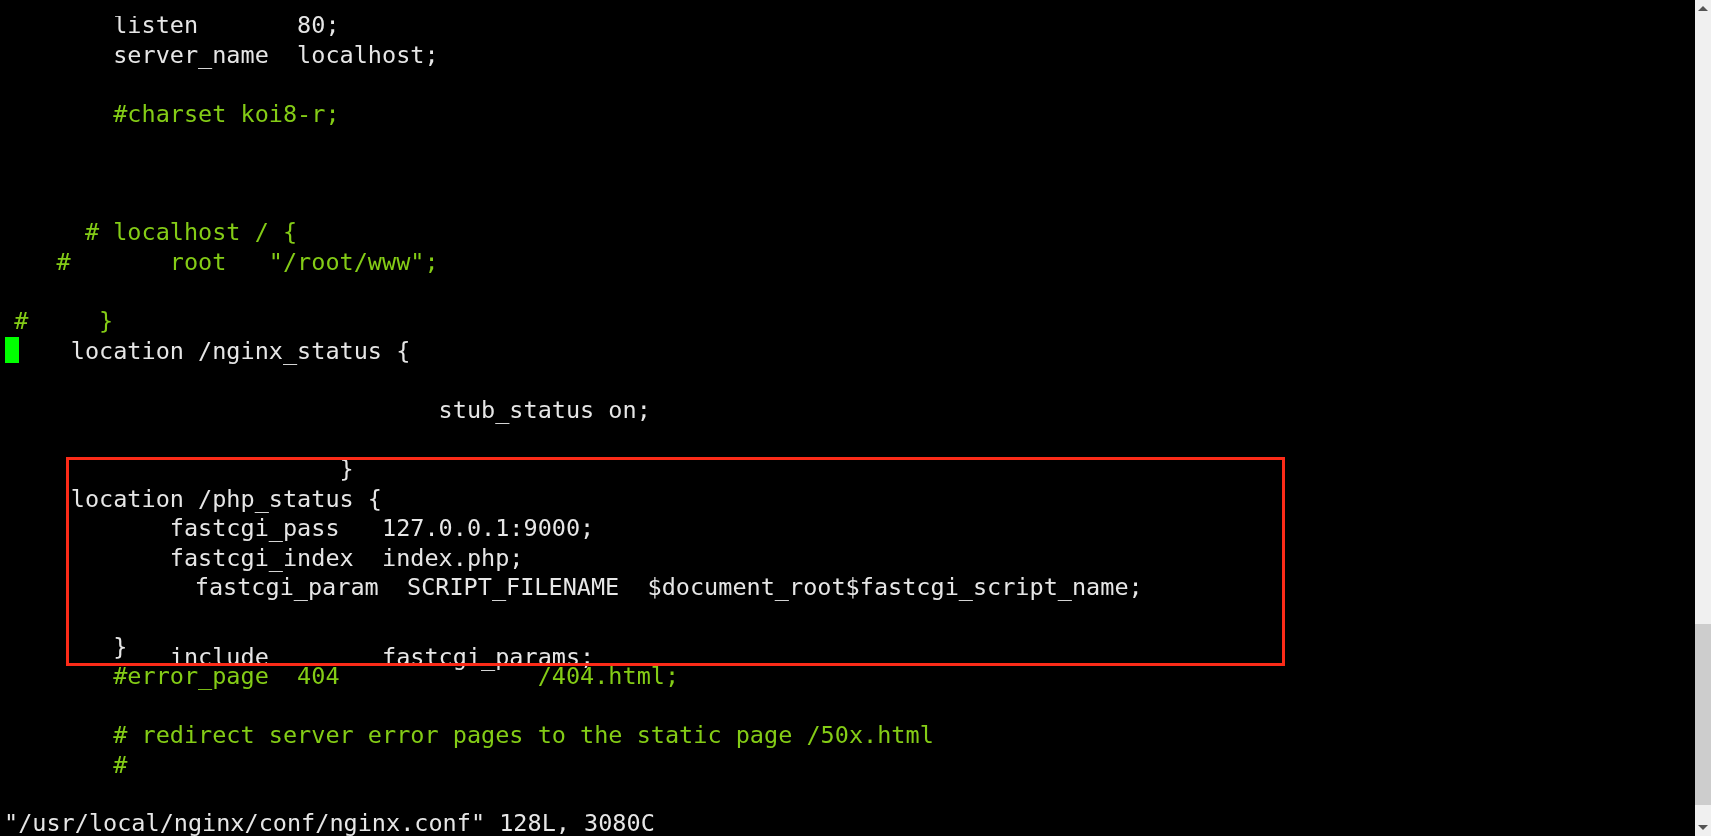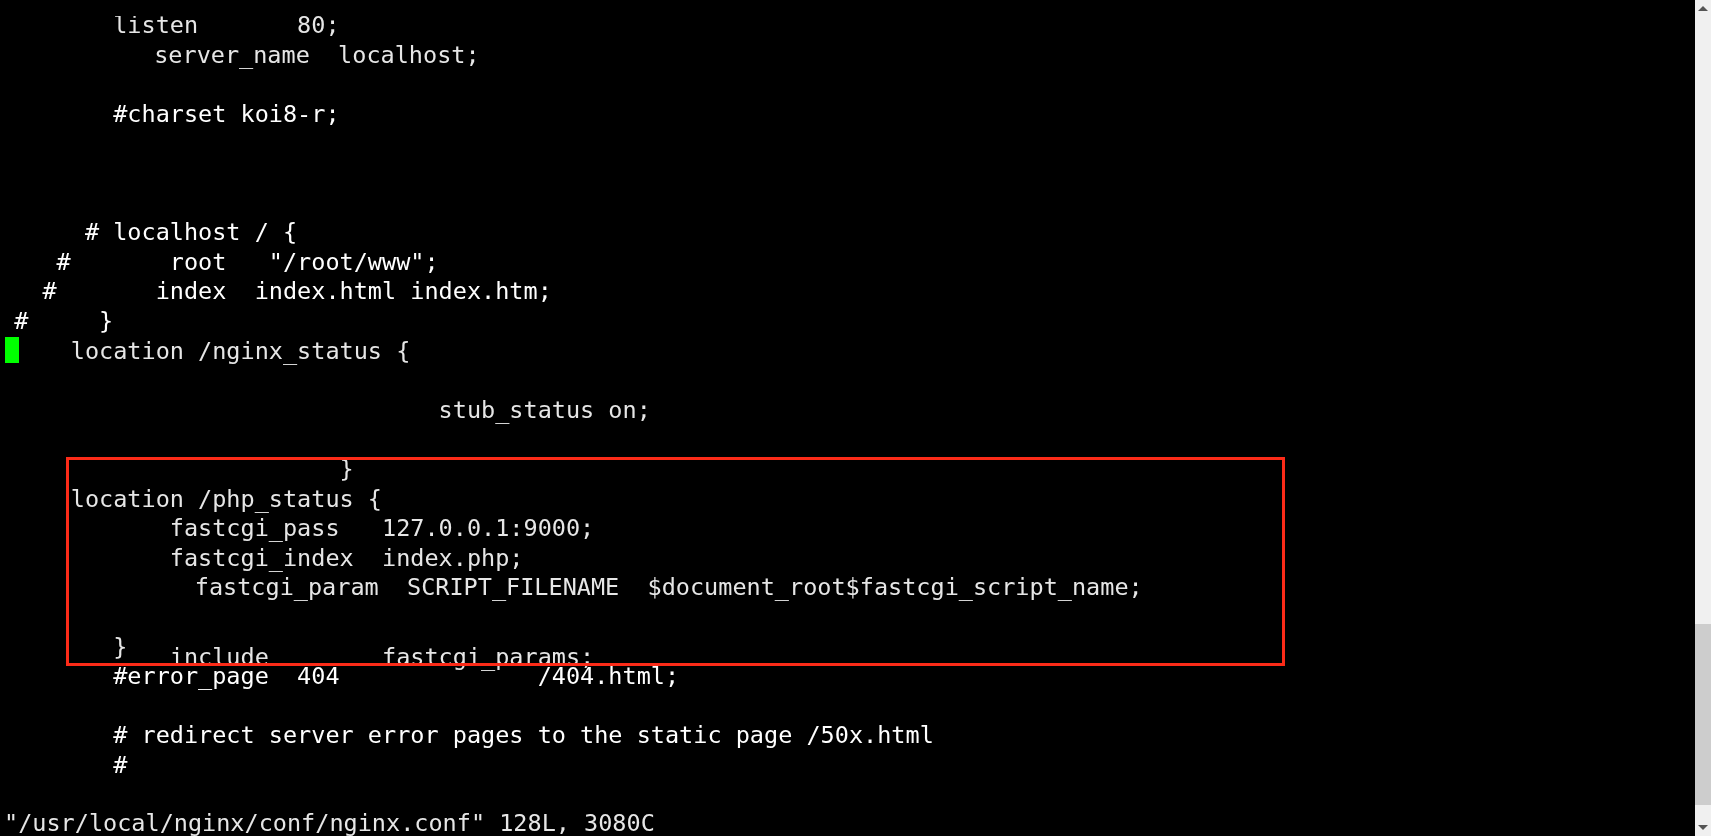--- a/index.html
+++ b/index.html
@@ -27,21 +27,21 @@
     position:absolute;
     left:0;
     height:29px;
     line-height:29px;
     font-size:23.5px;
     letter-spacing:0px;
     white-space:pre;
     font-family:"DejaVu Sans Mono", monospace;
   }
   .c-white   { color:#e6e6e6; }
-  .c-blue    { color:#ffffff; }
+  .c-blue    { color:#84cc16; }
 
   
   #cursor-block {
     position:absolute;
     left:5px; top:337px;
     width:14px; height:26px;
     background:#00ff00;
   }
 
   
@@ -97,28 +97,27 @@
   }
 </style>
 </head>
 <body>
 
 <div id="screen">
 
   <div id="terminal">
 
   <div class="code-line c-white" style="top: -5px;">        listen       80;</div>
-      <div class="code-line c-white" style="top: 24.6px; margin-left: 41px;">        server_name  localhost;</div>
+      <div class="code-line c-white" style="top: 24.6px;">        server_name  localhost;</div>
       <div class="code-line c-white" style="top: 54.2px;"></div>
       <div class="code-line c-blue" style="top: 83.8px;">        #charset koi8-r;</div>
       <div class="code-line c-white" style="top: 113.4px;"></div>
       <div class="code-line c-white" style="top: 172.6px;"></div>
       <div class="code-line c-blue" style="top: 202.2px;">      # localhost / {</div>
       <div class="code-line c-blue" style="top: 231.8px;">    #       root   "/root/www";</div>
-      <div class="code-line c-blue" style="top: 261.4px;">   #       index  index.html index.htm;</div>
       <div class="code-line c-blue" style="top: 291px;"> #     }</div>
       <div class="code-line c-white" style="top: 320.6px;">     location /nginx_status {</div>
       <div class="code-line c-white" style="top: 350.2px;"></div>
       <div class="code-line c-white" style="top: 379.8px;">                               stub_status on;</div>
       <div class="code-line c-white" style="top: 409.4px;"></div>
       <div class="code-line c-white" style="top: 439px;">                        }</div>
       <div class="code-line c-white" style="top: 468.6px;">     location /php_status {</div>
       <div class="code-line c-white" style="top: 498.2px;">            fastcgi_pass   127.0.0.1:9000;</div>
       <div class="code-line c-white" style="top: 527.8px;">            fastcgi_index  index.php;</div>
       <div class="code-line c-white" style="top: 557.4px; padding-left: 25px;">            fastcgi_param  SCRIPT_FILENAME  $document_root$fastcgi_script_name;</div>

